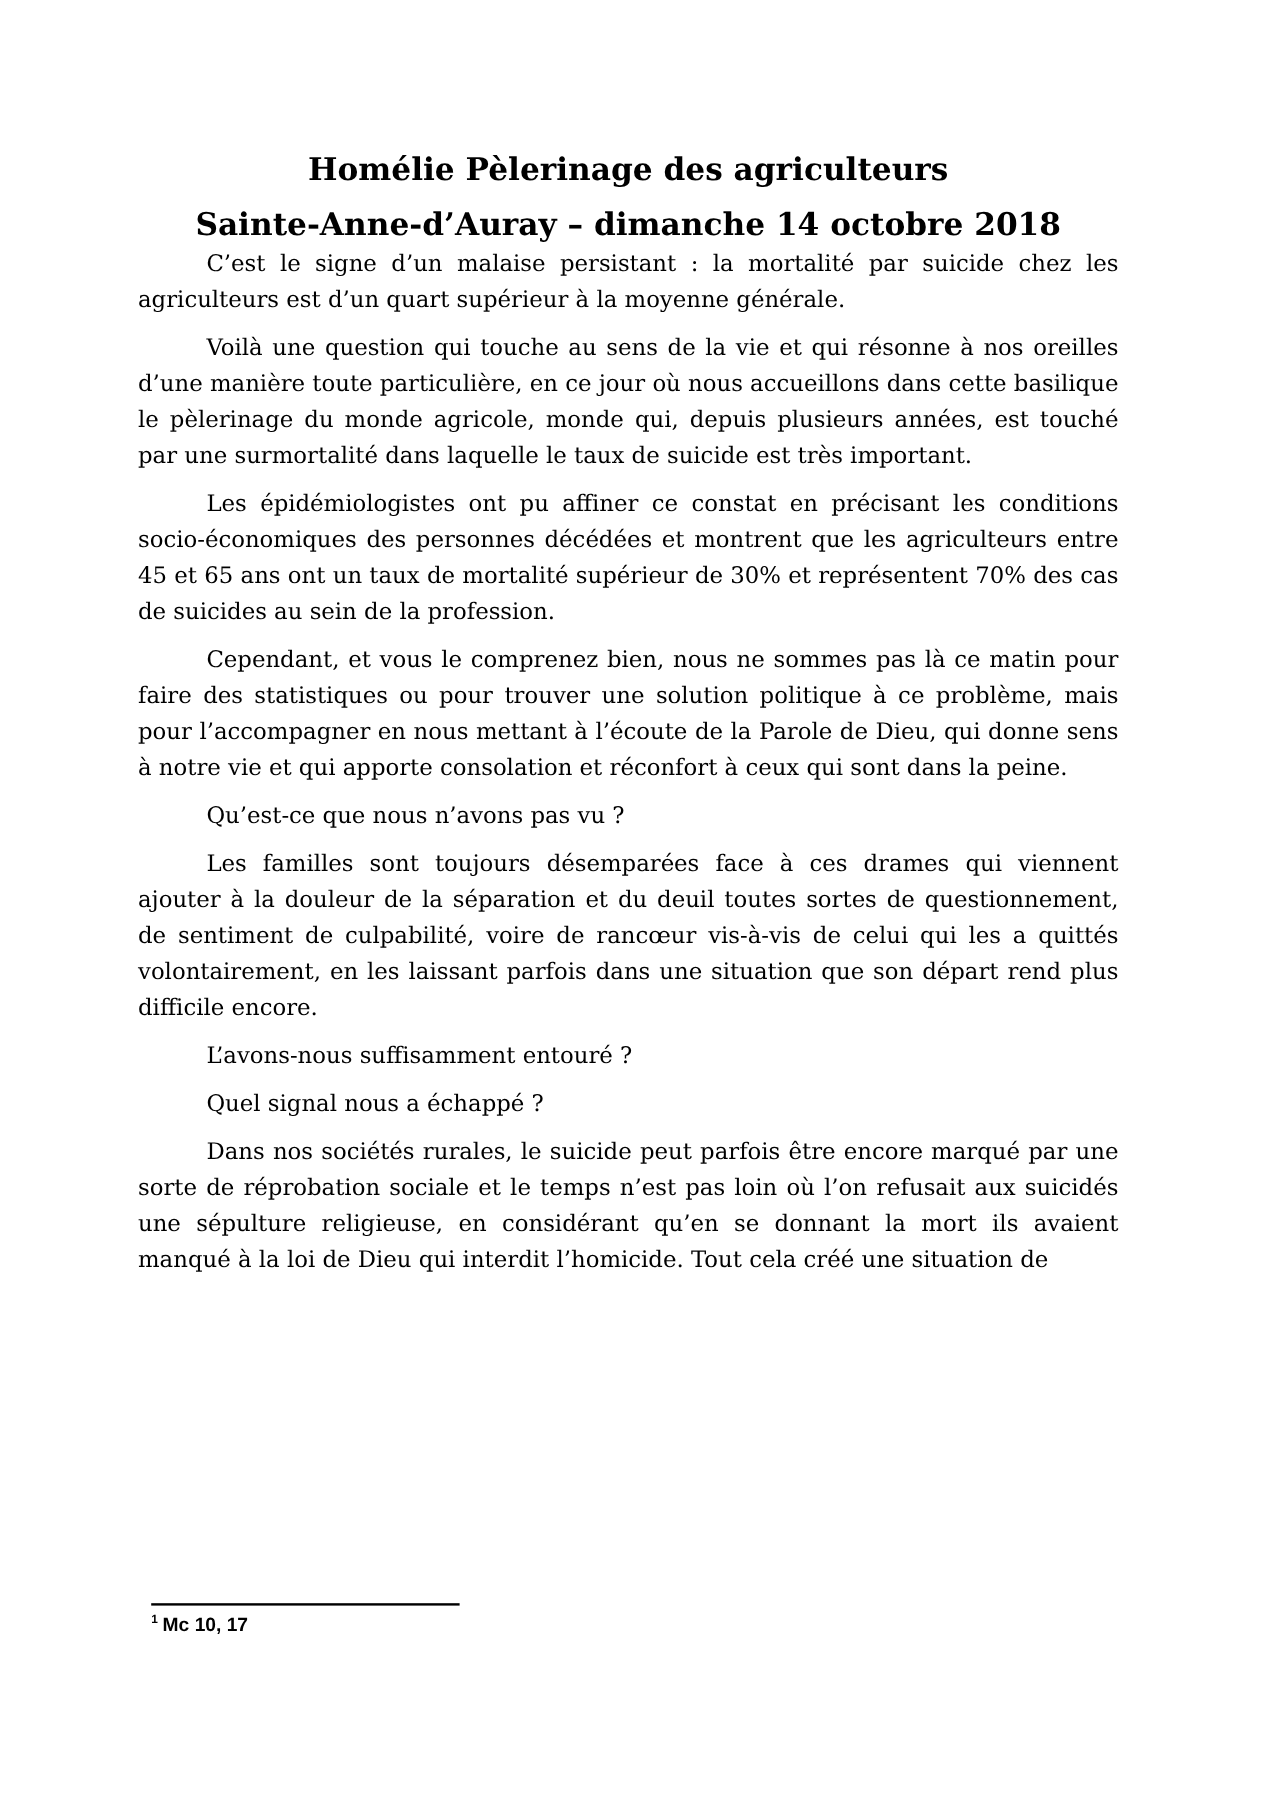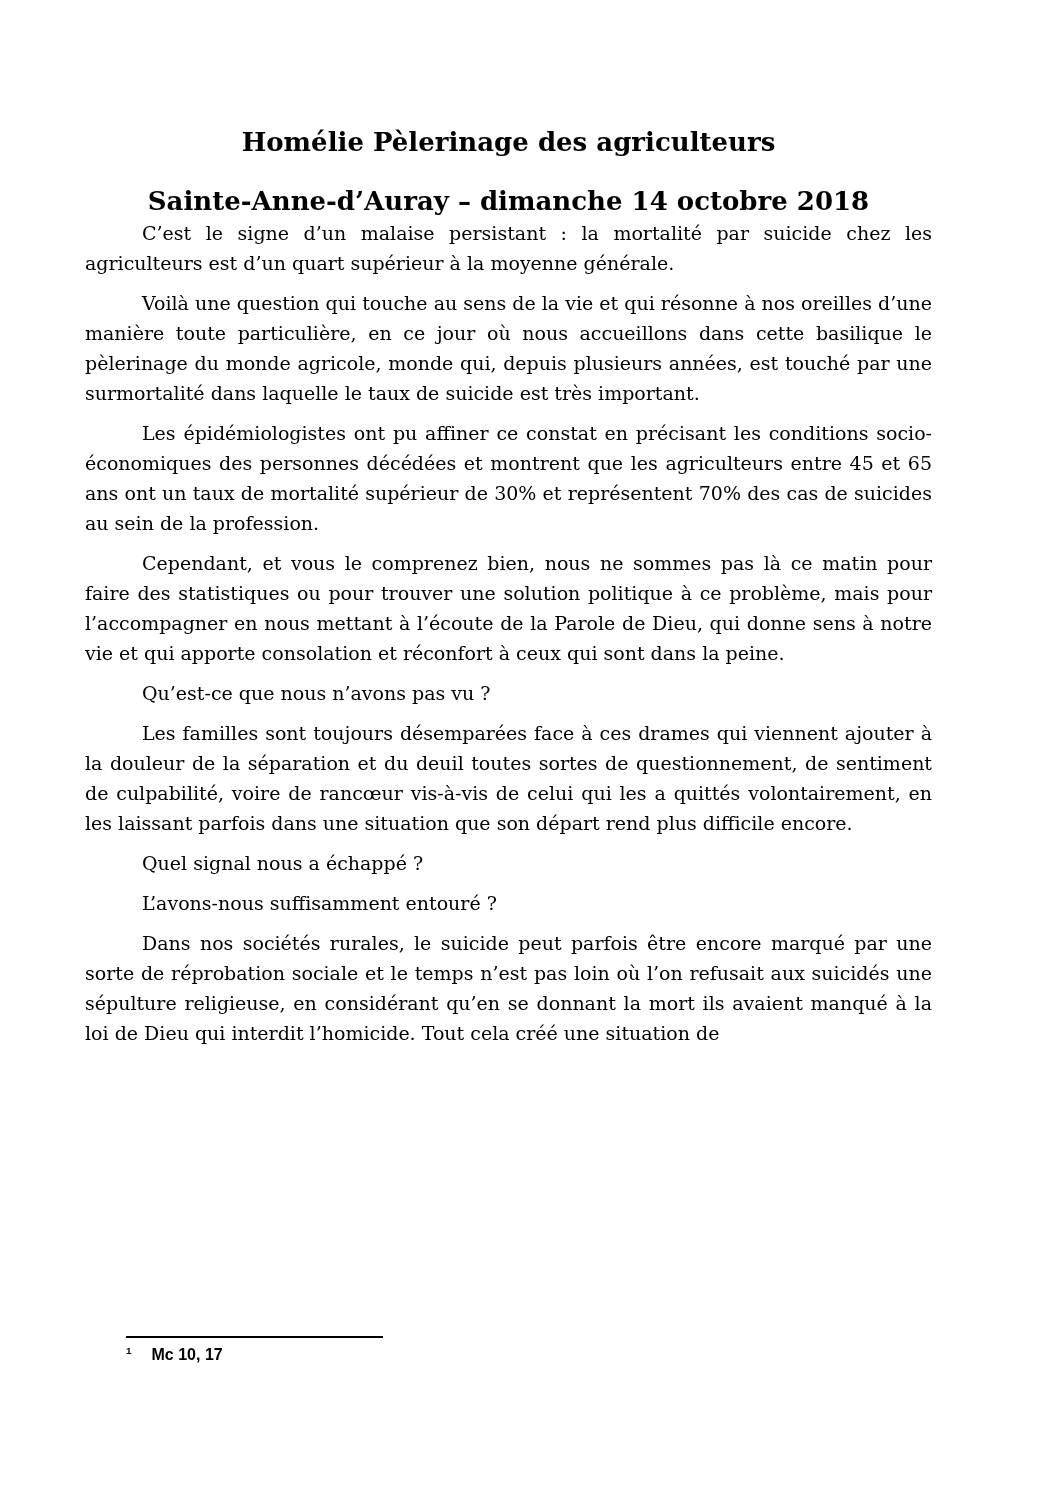--- a/index.html
+++ b/index.html
@@ -8,33 +8,33 @@
     background: #ffffff;
   }
   .page {
     position: relative;
     width: 1058px;
     height: 1497px;
     background: #ffffff;
     color: #000000;
     font-family: "DejaVu Serif", serif;
     box-sizing: border-box;
-    padding: 126px 126px 0 85px;
+    padding: 126px 126px 0 115px;
     overflow: hidden;
   }
   .doc-title {
     font-size: 26px;
     line-height: 33px;
     font-weight: bold;
     text-align: center;
     margin: 0;
     font-family: "DejaVu Serif", serif;
   }
   .doc-subtitle {
-    margin-top: 26px;
+    margin-top: 13px;
   }
   .quote {
     font-size: 20px;
     line-height: 30px;
     font-weight: bold;
     font-style: italic;
     text-align: center;
     margin: 50px 0 10px 0;
   }
   .para {
@@ -61,41 +61,41 @@
     background: #000000;
     margin: 0 0 8px 0;
   }
   .fn-text {
     font-family: "Liberation Sans", sans-serif;
     font-size: 16px;
     font-weight: bold;
     margin: 0;
   }
   .fn-text .fn-label {
-    margin-left: 20px;
+    margin-left: 4px;
   }
 </style>
 </head>
 <body>
 
 <div class="page">
 
   <h1 class="doc-title">Homélie Pèlerinage des agriculteurs</h1>
 
   <h1 class="doc-title doc-subtitle">Sainte-Anne-d’Auray – dimanche 14 octobre 2018</h1>
 
 
   <p class="para">C’est le signe d’un malaise persistant : la mortalité par suicide chez les agriculteurs est d’un quart supérieur à la moyenne générale.</p>
   <p class="para">Voilà une question qui touche au sens de la vie et qui résonne à nos oreilles d’une manière toute particulière, en ce jour où nous accueillons dans cette basilique le pèlerinage du monde agricole, monde qui, depuis plusieurs années, est touché par une surmortalité dans laquelle le taux de suicide est très important.</p>
   <p class="para">Les épidémiologistes ont pu affiner ce constat en précisant les conditions socio-économiques des personnes décédées et montrent que les agriculteurs entre 45 et 65 ans ont un taux de mortalité supérieur de 30% et représentent 70% des cas de suicides au sein de la profession.</p>
   <p class="para">Cependant, et vous le comprenez bien, nous ne sommes pas là ce matin pour faire des statistiques ou pour trouver une solution politique à ce problème, mais pour l’accompagner en nous mettant à l’écoute de la Parole de Dieu, qui donne sens à notre vie et qui apporte consolation et réconfort à ceux qui sont dans la peine.</p>
   <p class="para">Qu’est-ce que nous n’avons pas vu ?</p>
   <p class="para">Les familles sont toujours désemparées face à ces drames qui viennent ajouter à la douleur de la séparation et du deuil toutes sortes de questionnement, de sentiment de culpabilité, voire de rancœur vis-à-vis de celui qui les a quittés volontairement, en les laissant parfois dans une situation que son départ rend plus difficile encore.</p>
+  <p class="para">L’avons-nous suffisamment entouré ?</p>
   <p class="para">Quel signal nous a échappé ?</p>
-  <p class="para">L’avons-nous suffisamment entouré ?</p>
   <p class="para">Dans nos sociétés rurales, le suicide peut parfois être encore marqué par une sorte de réprobation sociale et le temps n’est pas loin où l’on refusait aux suicidés une sépulture religieuse, en considérant qu’en se donnant la mort ils avaient manqué à la loi de Dieu qui interdit l’homicide. Tout cela créé une situation de</p>
 
   <div class="footnote-area">
     <div class="fn-rule"></div>
     <p class="fn-text"><sup class="fn-ref">1</sup><span class="fn-label">Mc 10, 17</span></p>
   </div>
 
 </div>
 
 </body></html>

